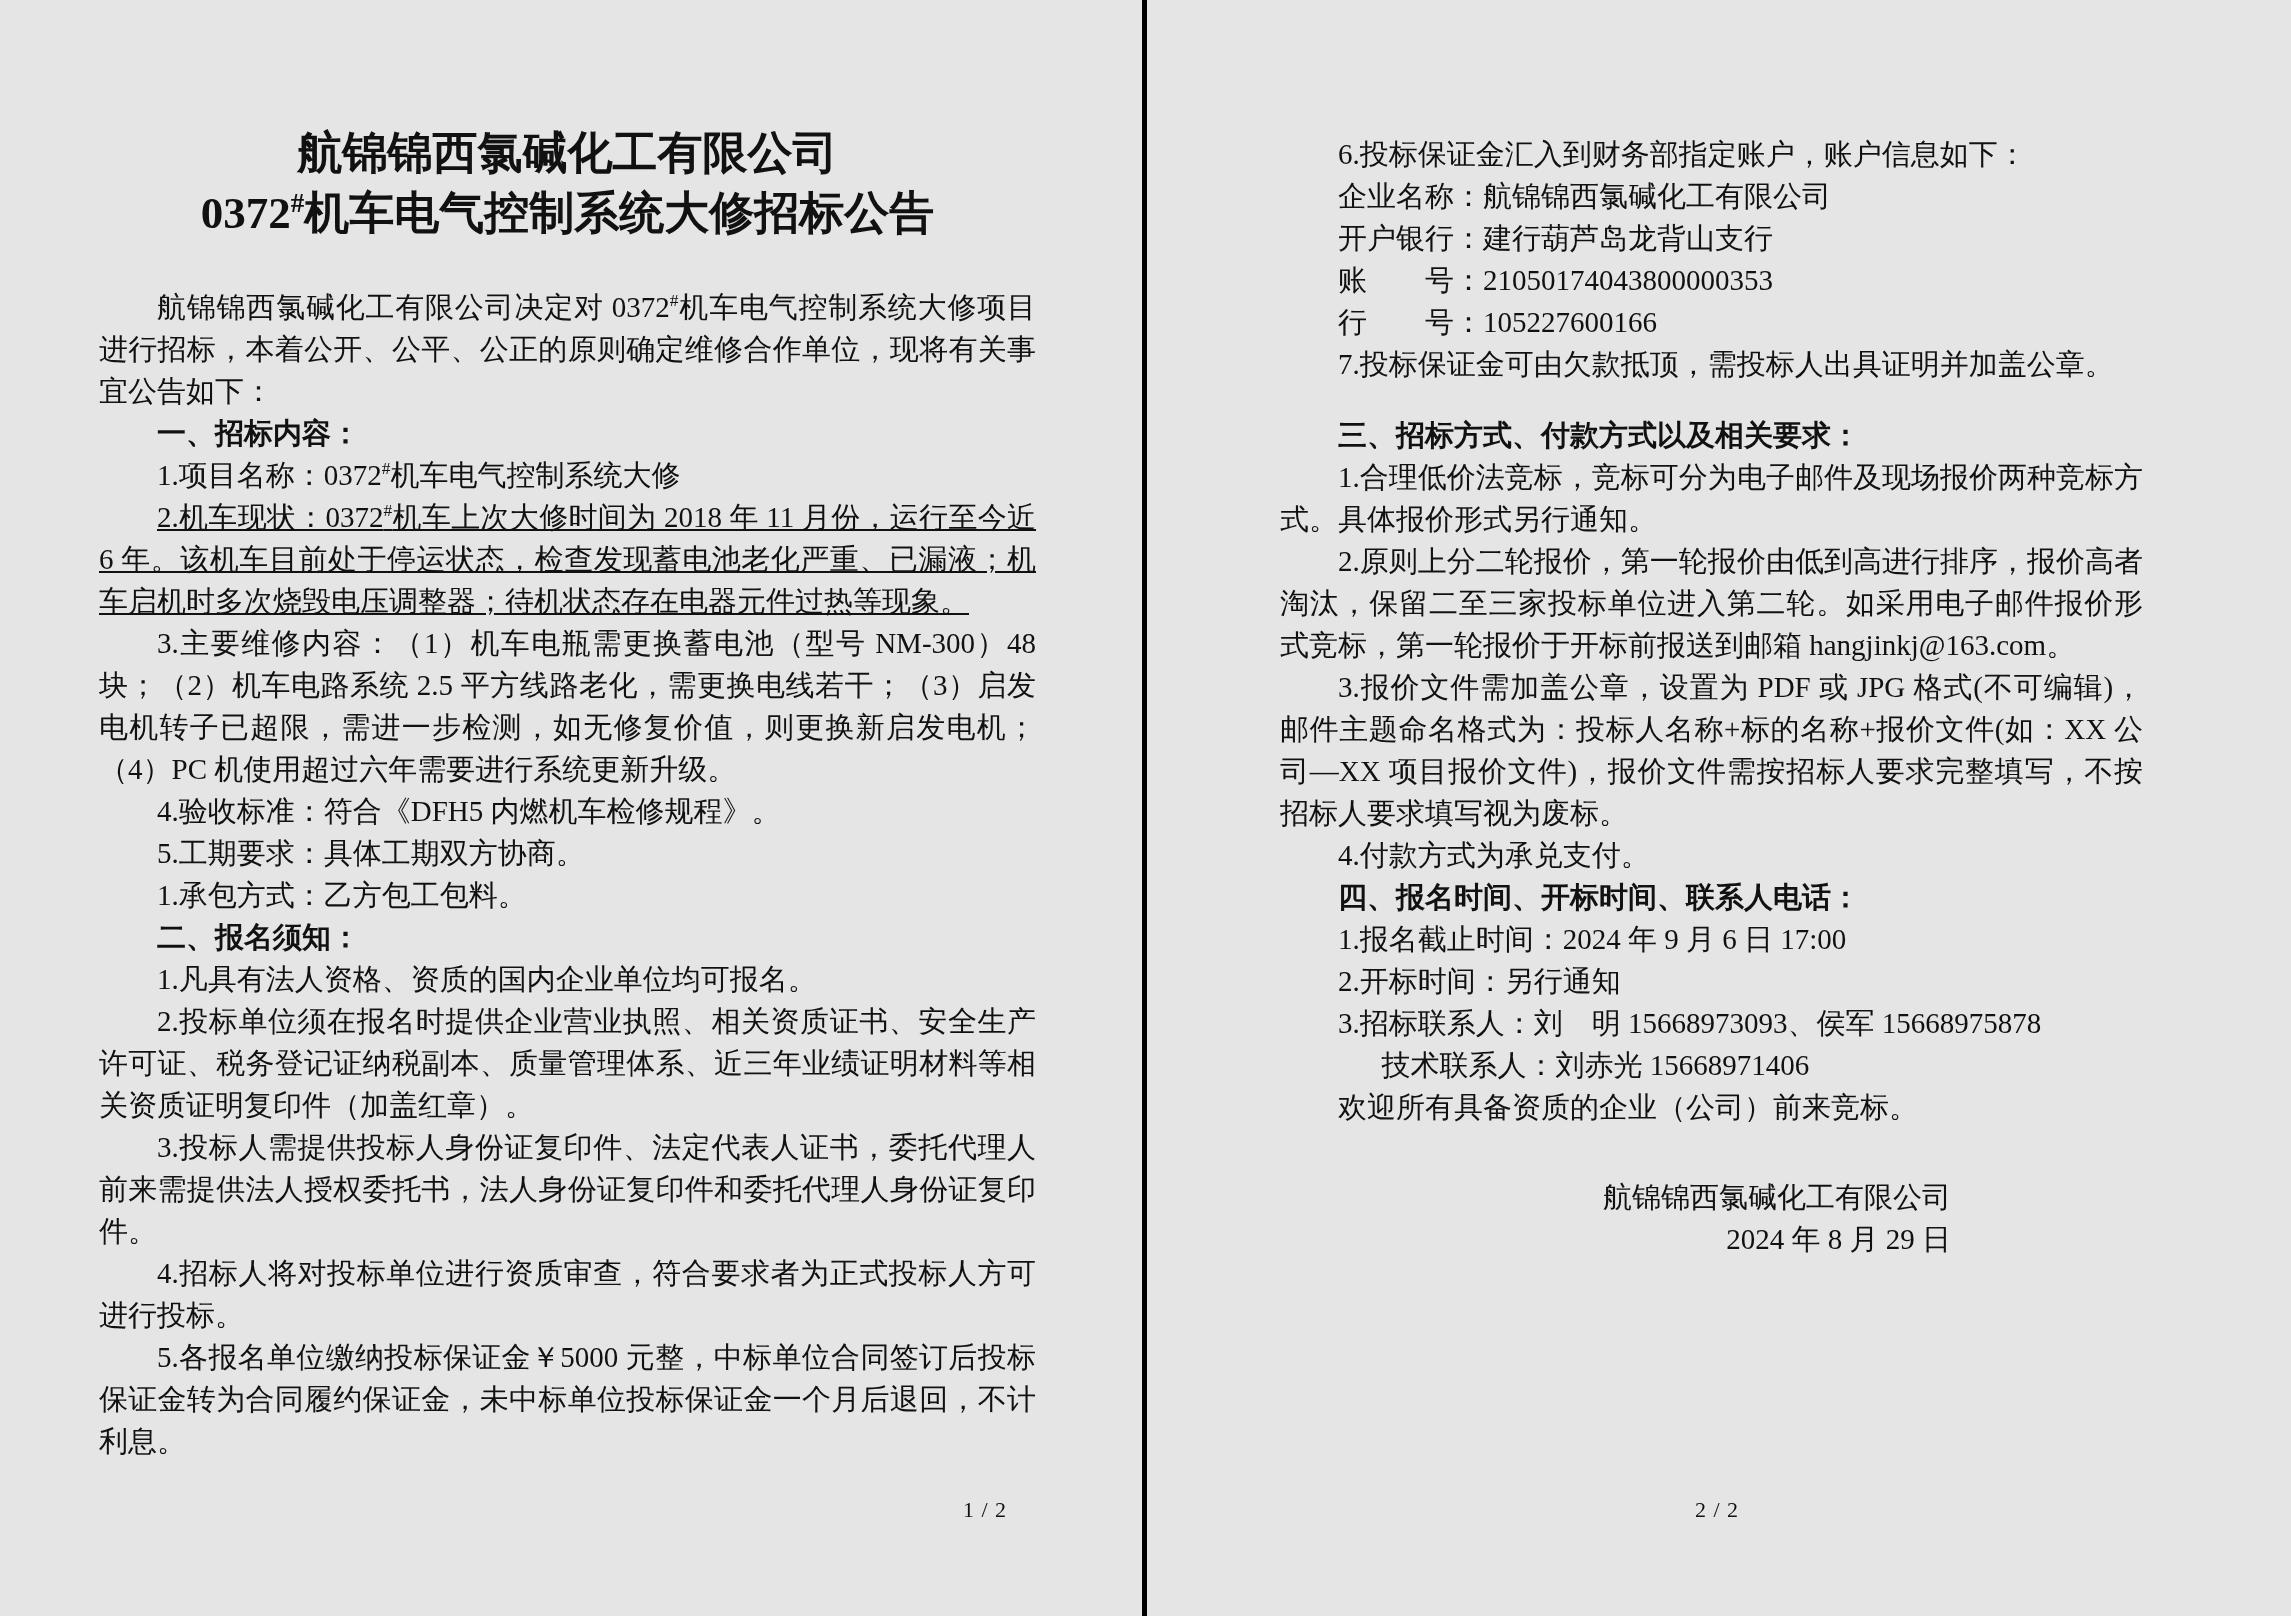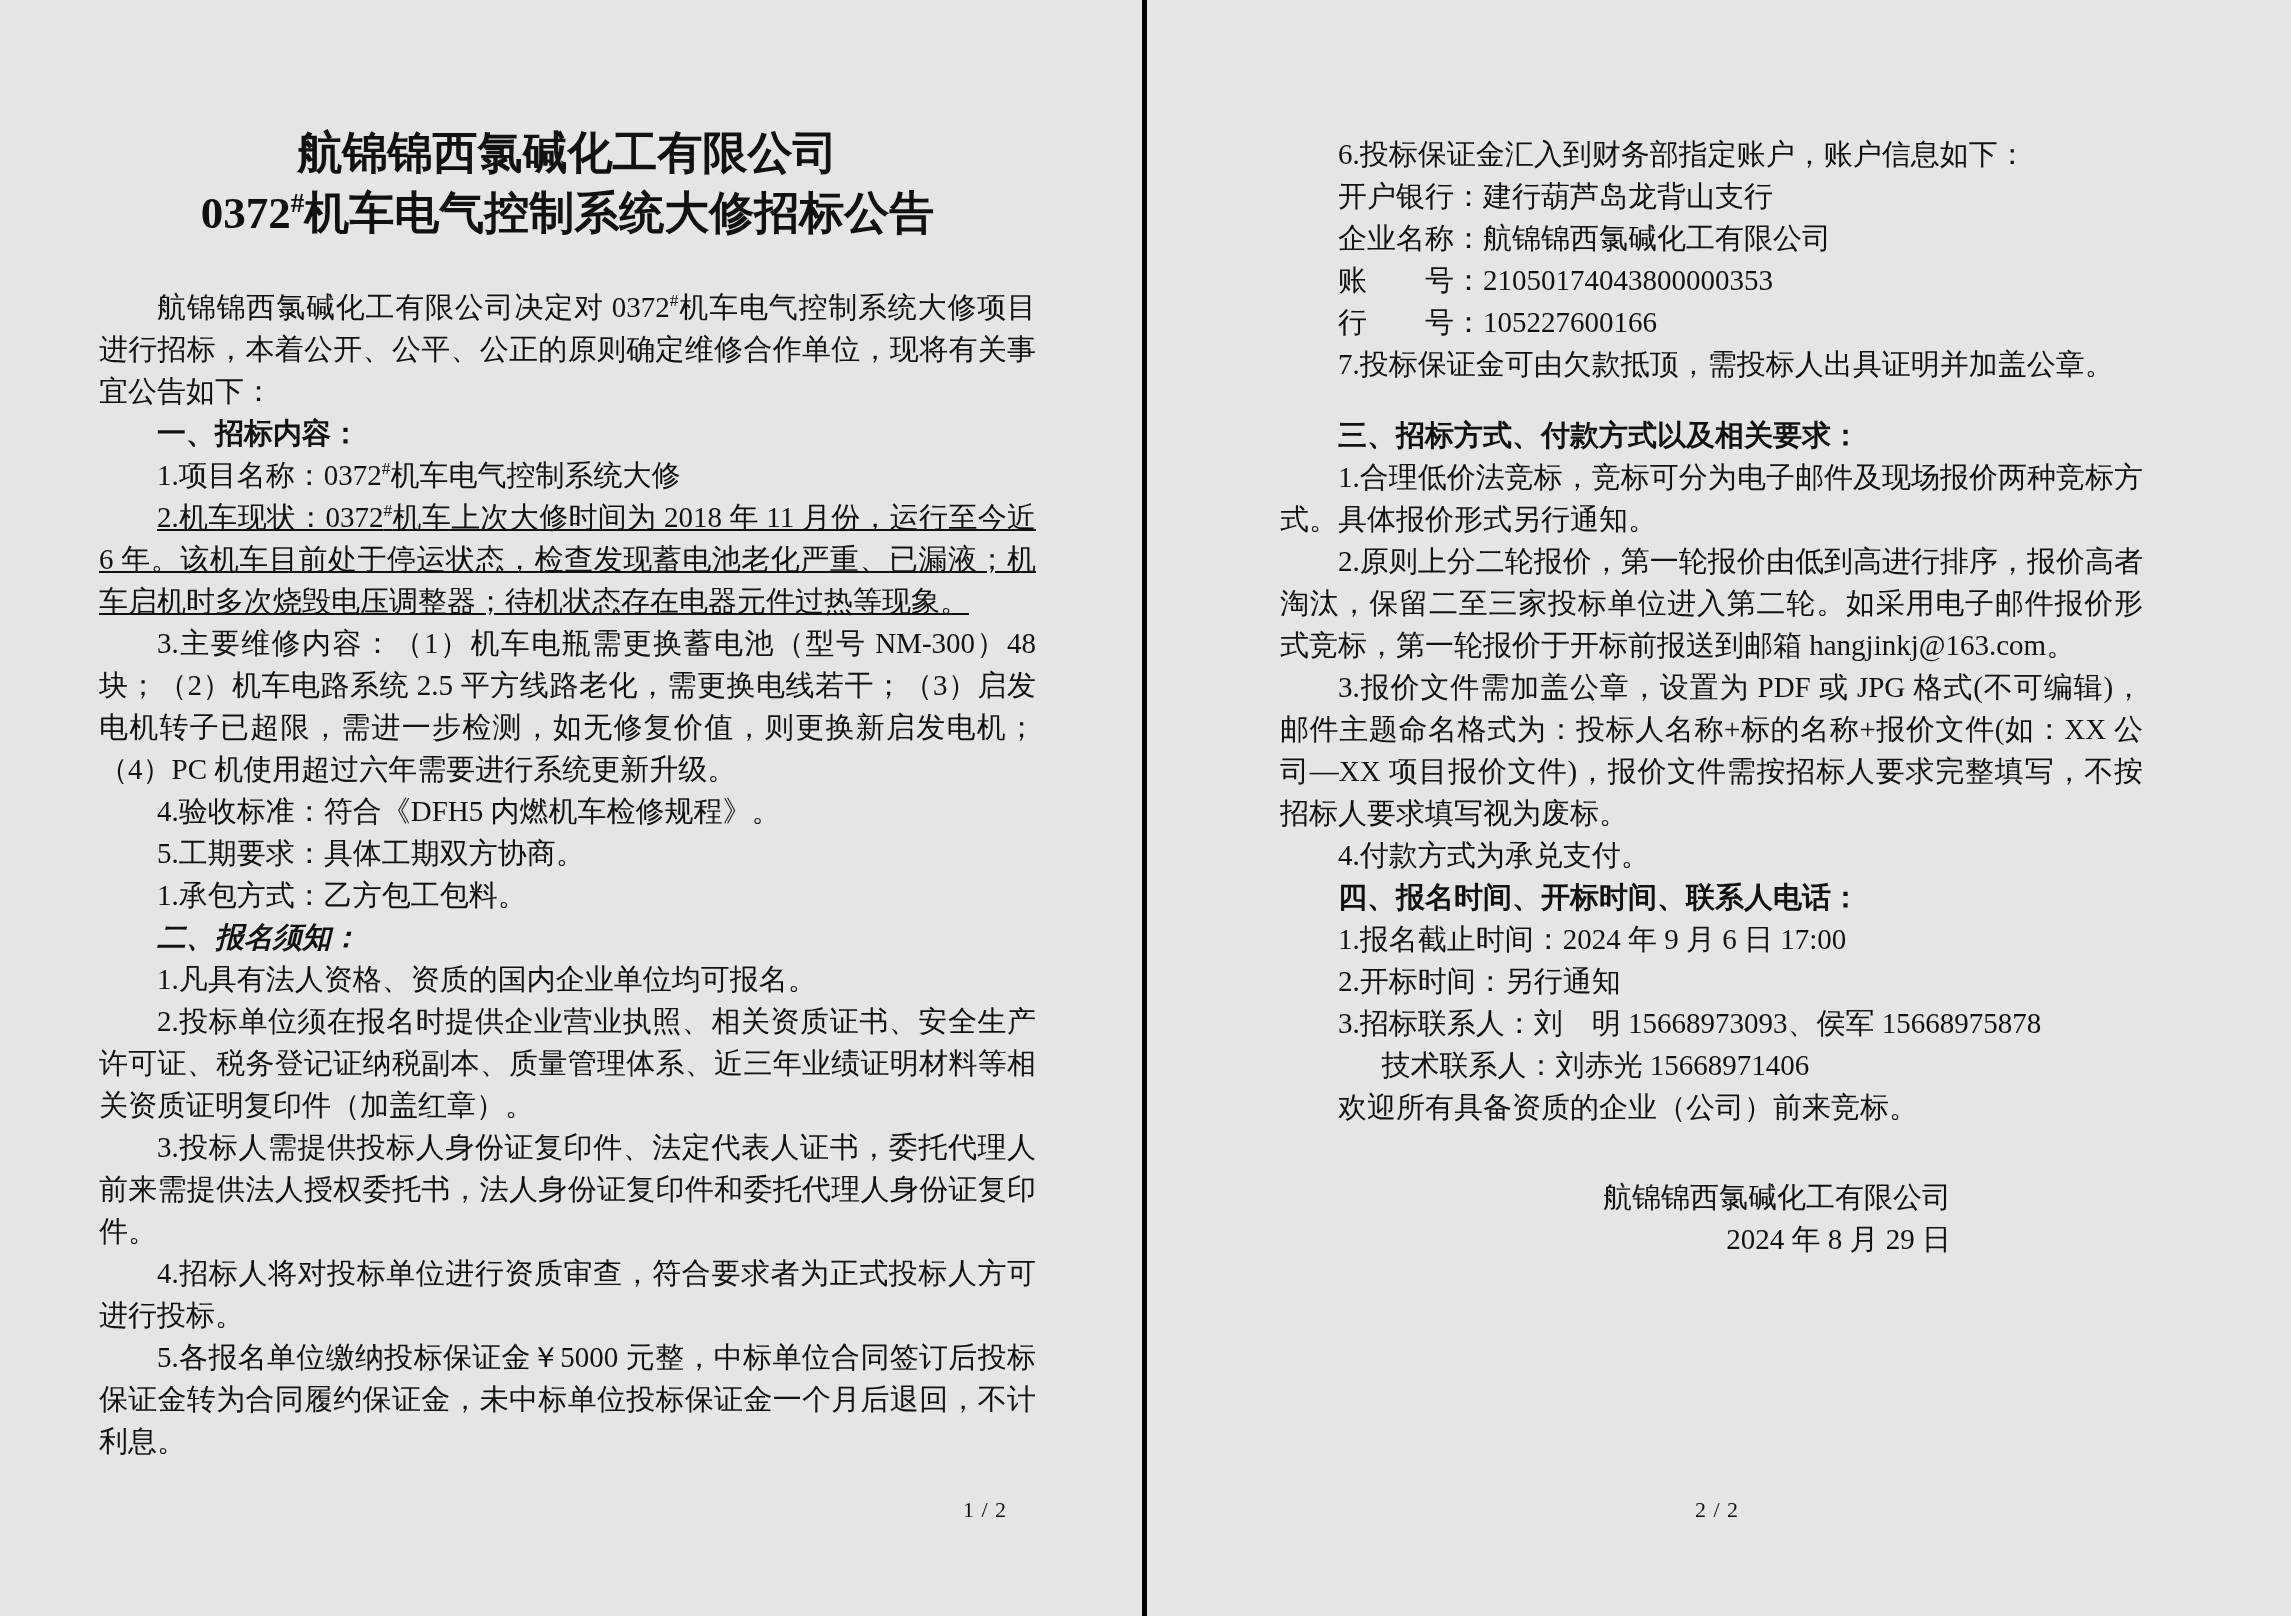--- a/index.html
+++ b/index.html
@@ -45,35 +45,35 @@
     </div>
     <div class="content">
         <div class="para body" style="text-indent: 2em;">航锦锦西氯碱化工有限公司决定对 0372<sup>#</sup>机车电气控制系统大修项目进行招标，本着公开、公平、公正的原则确定维修合作单位，现将有关事宜公告如下：</div>
         <div class="para heading" style="text-indent: 2em;">一、招标内容：</div>
         <div class="para body" style="text-indent: 2em;">1.项目名称：0372<sup>#</sup>机车电气控制系统大修</div>
         <div class="para body" style="text-indent: 2em; text-decoration: underline;">2.机车现状：0372<sup>#</sup>机车上次大修时间为 2018 年 11 月份，运行至今近 6 年。该机车目前处于停运状态，检查发现蓄电池老化严重、已漏液；机车启机时多次烧毁电压调整器；待机状态存在电器元件过热等现象。</div>
         <div class="para body" style="text-indent: 2em;">3.主要维修内容：（1）机车电瓶需更换蓄电池（型号 NM-300）48 块；（2）机车电路系统 2.5 平方线路老化，需更换电线若干；（3）启发电机转子已超限，需进一步检测，如无修复价值，则更换新启发电机；（4）PC 机使用超过六年需要进行系统更新升级。</div>
         <div class="para body" style="text-indent: 2em;">4.验收标准：符合《DFH5 内燃机车检修规程》。</div>
         <div class="para body" style="text-indent: 2em;">5.工期要求：具体工期双方协商。</div>
         <div class="para body" style="text-indent: 2em;">1.承包方式：乙方包工包料。</div>
-        <div class="para heading" style="text-indent: 2em; font-style: italic;">二、报名须知：</div>
+        <div class="para heading" style="text-indent: 2em;">二、报名须知：</div>
         <div class="para body" style="text-indent: 2em;">1.凡具有法人资格、资质的国内企业单位均可报名。</div>
         <div class="para body" style="text-indent: 2em;">2.投标单位须在报名时提供企业营业执照、相关资质证书、安全生产许可证、税务登记证纳税副本、质量管理体系、近三年业绩证明材料等相关资质证明复印件（加盖红章）。</div>
         <div class="para body" style="text-indent: 2em;">3.投标人需提供投标人身份证复印件、法定代表人证书，委托代理人前来需提供法人授权委托书，法人身份证复印件和委托代理人身份证复印件。</div>
         <div class="para body" style="text-indent: 2em;">4.招标人将对投标单位进行资质审查，符合要求者为正式投标人方可进行投标。</div>
         <div class="para body" style="text-indent: 2em;">5.各报名单位缴纳投标保证金￥5000 元整，中标单位合同签订后投标保证金转为合同履约保证金，未中标单位投标保证金一个月后退回，不计利息。</div>
       </div>
   </div>
 
   <div class="divider"></div>
 
   <div class="page2">
       <div class="para body" style="text-indent: 2em;">6.投标保证金汇入到财务部指定账户，账户信息如下：</div>
+      <div class="para body" style="text-indent: 2em;">企业名称：航锦锦西氯碱化工有限公司</div>
       <div class="para body" style="text-indent: 2em;">开户银行：建行葫芦岛龙背山支行</div>
-      <div class="para body" style="text-indent: 2em;">企业名称：航锦锦西氯碱化工有限公司</div>
       <div class="para body" style="text-indent: 2em;">账　　号：21050174043800000353</div>
       <div class="para body" style="text-indent: 2em;">行　　号：105227600166</div>
       <div class="para body" style="text-indent: 2em;">7.投标保证金可由欠款抵顶，需投标人出具证明并加盖公章。</div>
       <div class="para heading" style="text-indent: 2em; margin-top: 29px;">三、招标方式、付款方式以及相关要求：</div>
       <div class="para body" style="text-indent: 2em;">1.合理低价法竞标，竞标可分为电子邮件及现场报价两种竞标方式。具体报价形式另行通知。</div>
       <div class="para body" style="text-indent: 2em;">2.原则上分二轮报价，第一轮报价由低到高进行排序，报价高者淘汰，保留二至三家投标单位进入第二轮。如采用电子邮件报价形式竞标，第一轮报价于开标前报送到邮箱 hangjinkj@163.com。</div>
       <div class="para body" style="text-indent: 2em;">3.报价文件需加盖公章，设置为 PDF 或 JPG 格式(不可编辑)，邮件主题命名格式为：投标人名称+标的名称+报价文件(如：XX 公司—XX 项目报价文件)，报价文件需按招标人要求完整填写，不按招标人要求填写视为废标。</div>
       <div class="para body" style="text-indent: 2em;">4.付款方式为承兑支付。</div>
       <div class="para heading" style="text-indent: 2em;">四、报名时间、开标时间、联系人电话：</div>
       <div class="para body" style="text-indent: 2em;">1.报名截止时间：2024 年 9 月 6 日 17:00</div>

